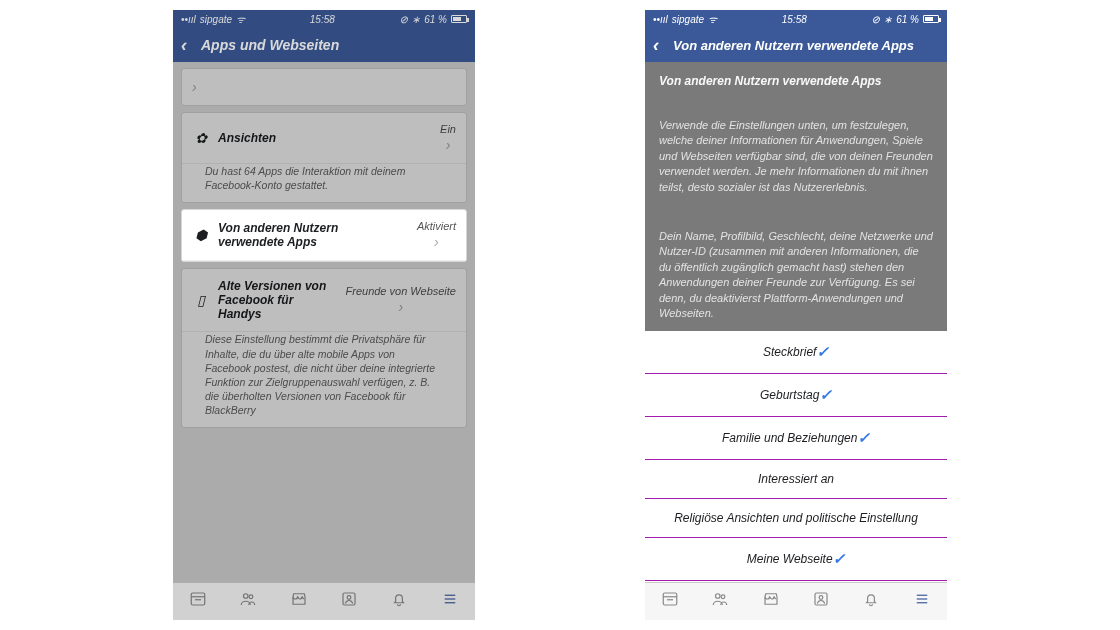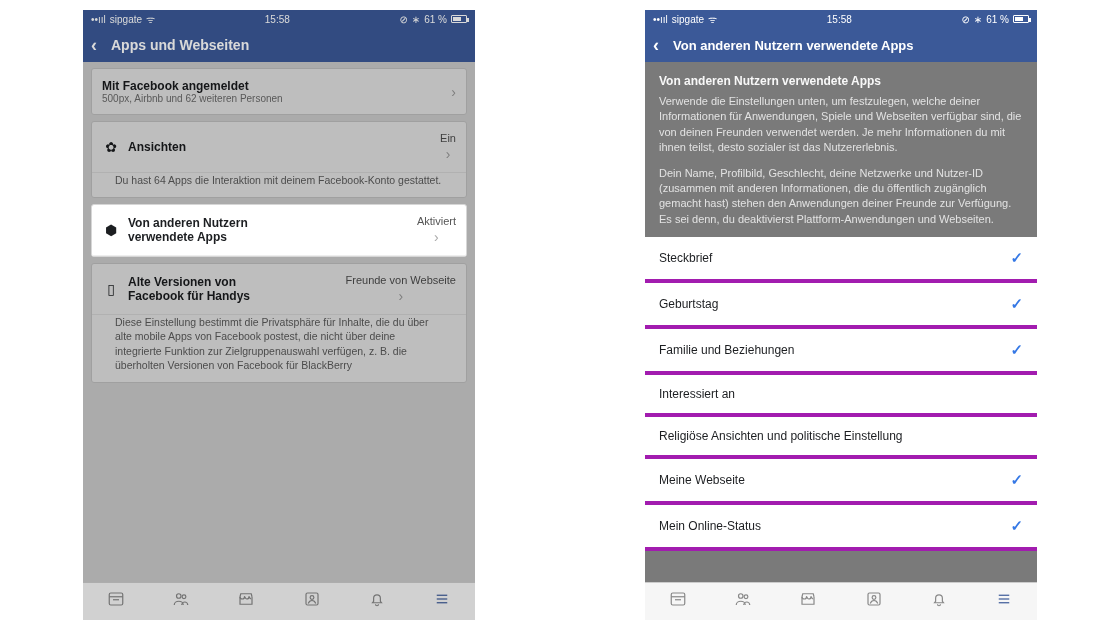--- a/index.html
+++ b/index.html
@@ -8,29 +8,30 @@
     background: #fff;
     width: 1120px;
     height: 630px;
     display: flex;
     align-items: flex-start;
     justify-content: center;
     gap: 170px;
     padding-top: 10px;
   }
   .phone {
-    width: 392px;
+    width: 302px;
     height: 610px;
     background: #a3a3a3;
     position: relative;
     overflow: hidden;
     font-size: 12px;
     color: #1c1e21;
     display: flex;
     flex-direction: column;
+    font-style: italic;
   }
   .dimmed::after {
     content: "";
     position: absolute;
     inset: 0;
     background: rgba(0,0,0,0.15);
     pointer-events: none;
   }
   .dimmed .highlight { position: relative; z-index: 2; }
   .statusbar {
@@ -72,31 +73,31 @@
     gap: 8px;
   }
   .card-row .ico { width: 18px; text-align: center; font-size: 14px; }
   .card-row .txt { flex: 1; }
   .card-row .txt .t1 { font-weight: 700; font-size: 12px; }
   .card-row .txt .t2 { font-size: 10px; color: #777; }
   .card-row .val { color: #555; font-size: 11px; display:flex; align-items:center; gap:2px;flex-direction:column;}
   .card-desc { padding: 0 23px 10px; font-size: 10.5px; color: #666; line-height: 1.35; }
   .card.split .card-row { border-bottom: 1px solid #eee; }
   .section-title { font-weight: 600; font-size: 12px; padding: 12px 14px 6px; color: #e9e9e9; }
-  .section-body { font-size: 11px; color: #ddd; padding: 0 14px 10px; line-height: 1.4; }
+  .section-body { font-size: 11px; color: #ddd; padding: 0 14px 10px; line-height: 1.4; margin-top: 24px; }
   .checklist {
     background: #fff;
     margin: 0;
   }
   .check-row {
     display: flex;
     align-items: center;
-    justify-content: space-between;
+    justify-content: center;
     padding: 12px 14px;
-    border-bottom: 4px solid #a21caf;
+    border-bottom: 1px solid #a21caf;
     font-size: 12px;
   }
   .check-row .check { color: #3578e5; font-size: 15px; font-weight: bold; }
   .tabbar {
     height: 38px;
     background: #f6f6f6;
     border-top: 1px solid #ccc;
     display: flex;
     align-items: center;
     justify-content: space-around;
@@ -141,24 +142,20 @@
     </div>
   </div>
   <div class="navbar">
     <div class="back">‹</div>
     <div class="title">Apps und Webseiten</div>
   </div>
   <div class="content">
 
     <div class="card dim">
       <div class="card-row">
-        <div class="txt">
-          <div class="t1">Mit Facebook angemeldet</div>
-          <div class="t2">500px, Airbnb und 62 weiteren Personen</div>
-        </div>
         <div class="chev">›</div>
       </div>
     </div>
 
     <div class="card split dim">
       <div class="card-row">
         <div class="ico">✿</div>
         <div class="txt">
             <div class="t1">Ansichten</div>
           </div>

